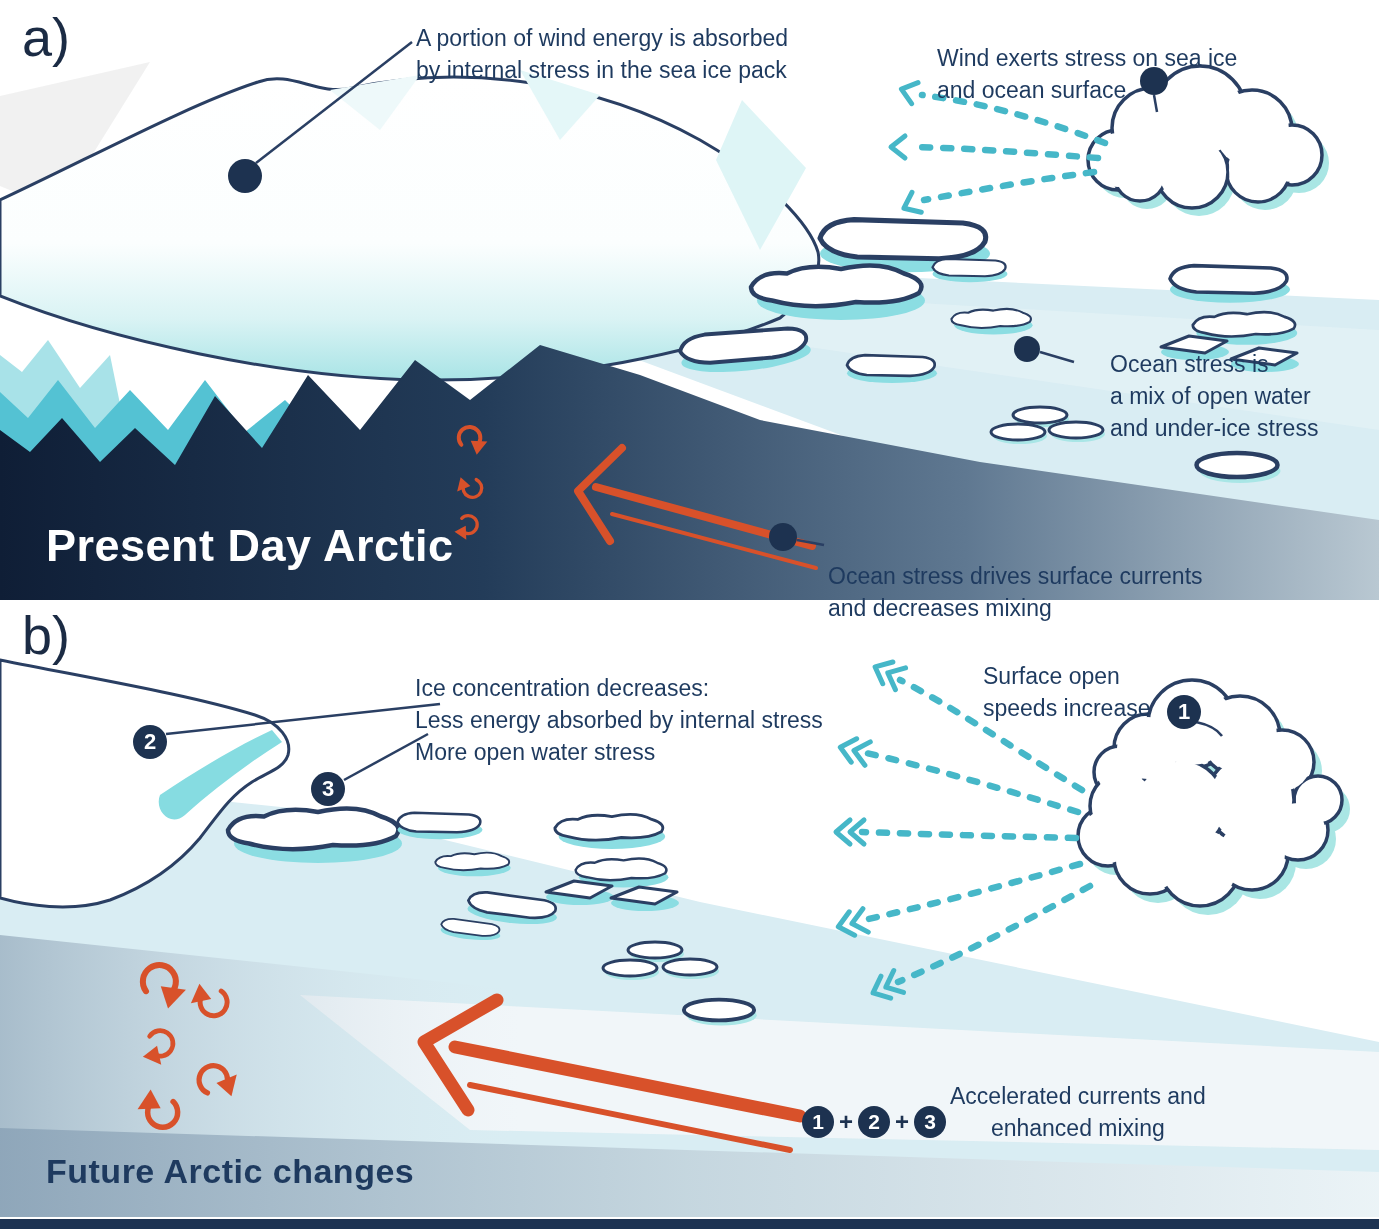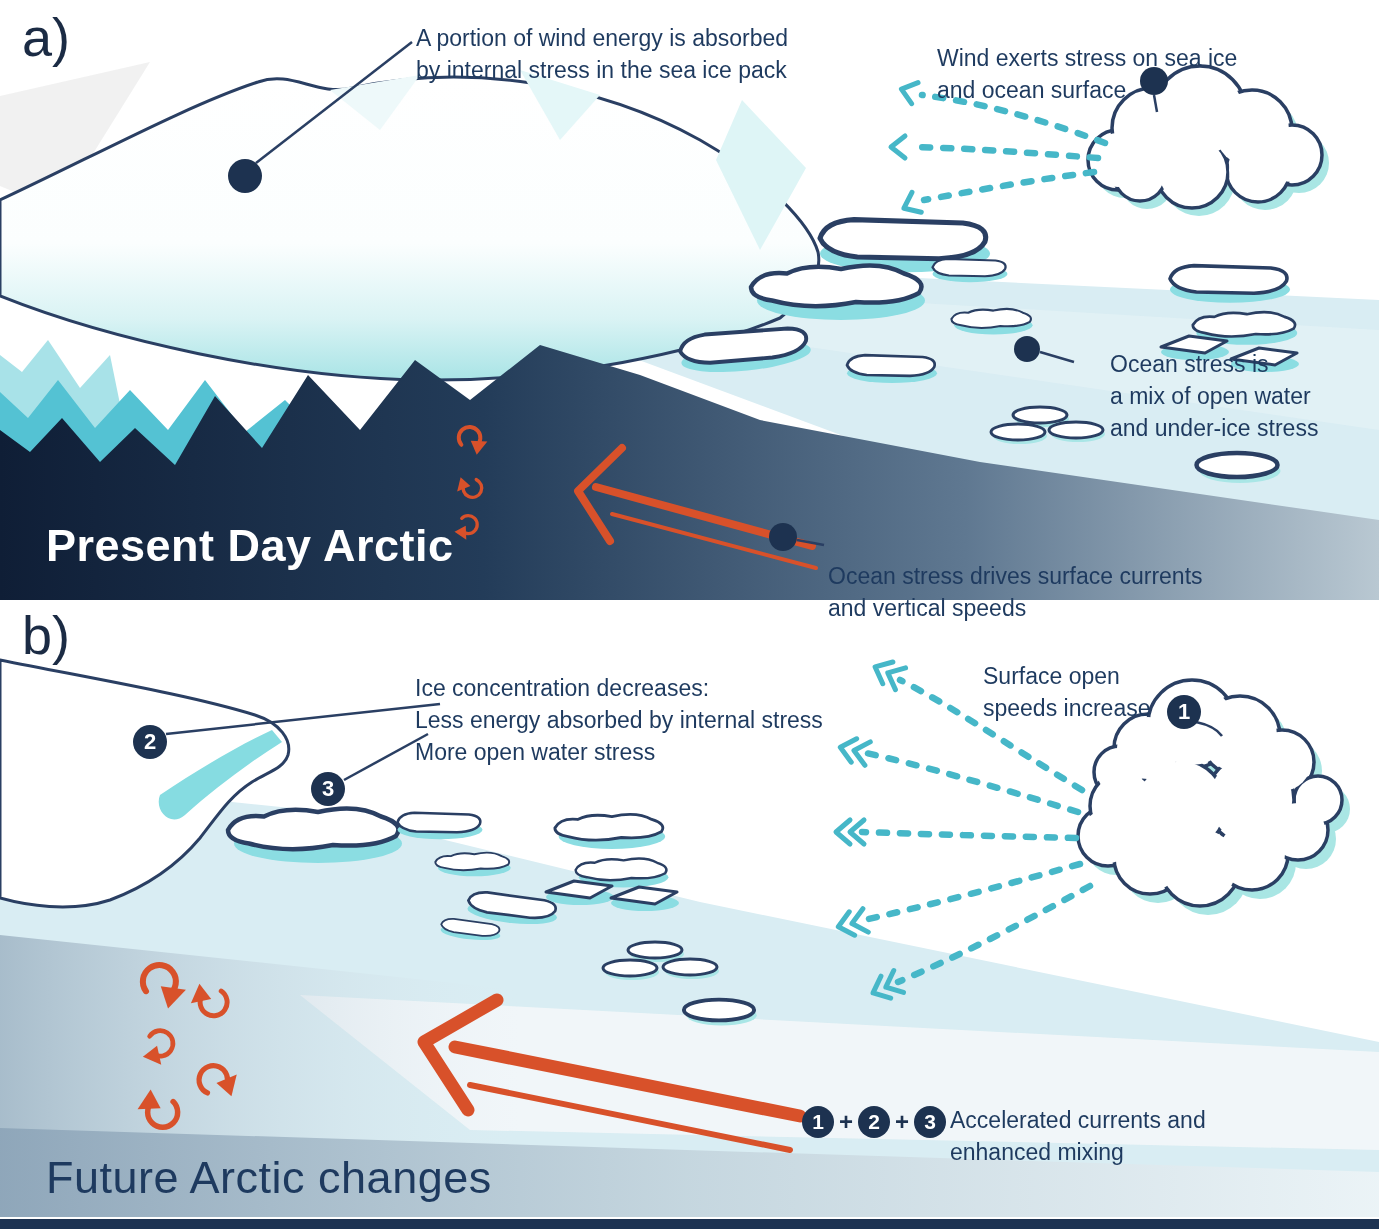--- a/index.html
+++ b/index.html
@@ -3,21 +3,21 @@
 <meta charset="utf-8">
 <style>
   html,body{margin:0;padding:0;background:#ffffff;}
   #canvas{position:relative;width:1379px;height:1229px;overflow:hidden;background:#ffffff;
           font-family:"Liberation Sans", sans-serif;}
   #art{position:absolute;left:0;top:0;}
   .txt-layer{position:absolute;left:0;top:0;width:100%;height:100%;pointer-events:none;}
   .ann{position:absolute;color:#1e3a5f;font-size:23px;line-height:32px;font-weight:500;white-space:nowrap;}
   .panel-label{position:absolute;color:#1b2b44;font-size:54px;font-weight:300;}
   .title-a{position:absolute;color:#ffffff;font-size:45px;font-weight:700;letter-spacing:.5px;}
-  .title-b{position:absolute;color:#1e3a5f;font-size:45px;font-weight:400;letter-spacing:.5px;}
+  .title-b{position:absolute;color:#1e3a5f;font-size:34px;font-weight:700;letter-spacing:.5px;}
   .badge{position:absolute;width:34px;height:34px;border-radius:50%;background:#1d3250;color:#fff;
          display:flex;align-items:center;justify-content:center;font-size:22px;font-weight:700;}
   .badge-row{position:absolute;display:flex;align-items:center;gap:4px;}
   .badge-row .badge{position:static;width:32px;height:32px;font-size:21px;}
   .plus{color:#1d3250;font-size:24px;font-weight:700;padding:0 1px;}
   
   .ice{fill:#ffffff;stroke:#2a3f63;stroke-width:3;stroke-linejoin:round;}
   .dash{fill:none;stroke:#46b7c8;stroke-width:6.5;stroke-dasharray:8 13;stroke-linecap:round;}
   .chev{fill:none;stroke:#46b7c8;stroke-width:5;stroke-linecap:round;stroke-linejoin:round;}
   .olin{fill:none;stroke:#d8512a;stroke-linecap:round;}
@@ -319,21 +319,21 @@
   </div>
 
   <div class="ann" style="left:1077px;top:348px;margin-left:33px;">
     <div>Ocean stress is</div>
     <div>a mix of open water</div>
     <div>and under-ice stress</div>
   </div>
 
   <div class="ann" style="left:828px;top:528px;margin-top:32px;">
     <div>Ocean stress drives surface currents</div>
-    <div>and vertical speeds</div>
+    <div>and decreases mixing</div>
   </div>
 
   <div class="title-a" style="left:46px;top:520px;text-align:right;">Present Day Arctic</div>
 
   <div class="panel-label" style="left:22px;top:604px;">b)</div>
 
   <div class="ann" style="left:415px;top:672px;">
     <div>Ice concentration decreases:</div>
     <div>Less energy absorbed by internal stress</div>
     <div>More open water stress</div>
@@ -349,21 +349,21 @@
   <div class="badge" style="left:311px;top:772px;">3</div>
 
   <div class="badge-row" style="left:802px;top:1106px;">
     <div class="badge">1</div>
     <span class="plus">+</span>
     <div class="badge">2</div>
     <span class="plus">+</span>
     <div class="badge">3</div>
   </div>
 
-  <div class="ann" style="left:950px;top:1104px;">
+  <div class="ann" style="left:950px;top:1080px;text-align:center;">
     <div>Accelerated currents and</div>
     <div>enhanced mixing</div>
   </div>
 
   <div class="title-b" style="left:46px;top:1152px;">Future Arctic changes</div>
 
 </div>
 </div>
 
 </body></html>

